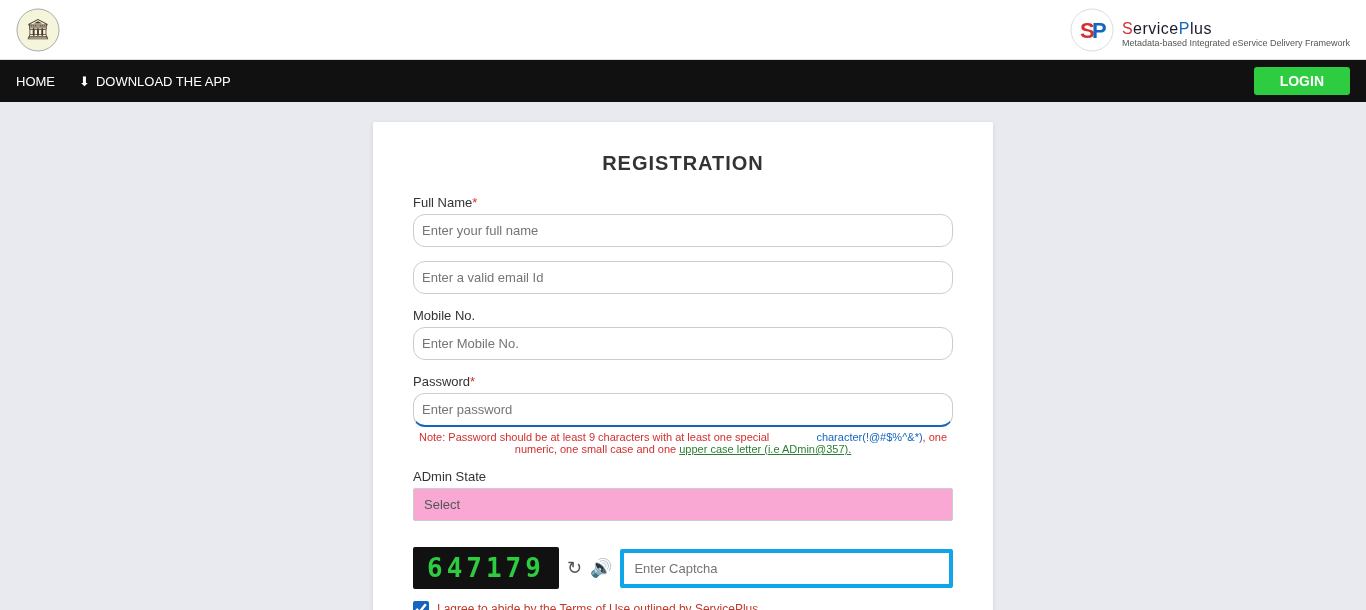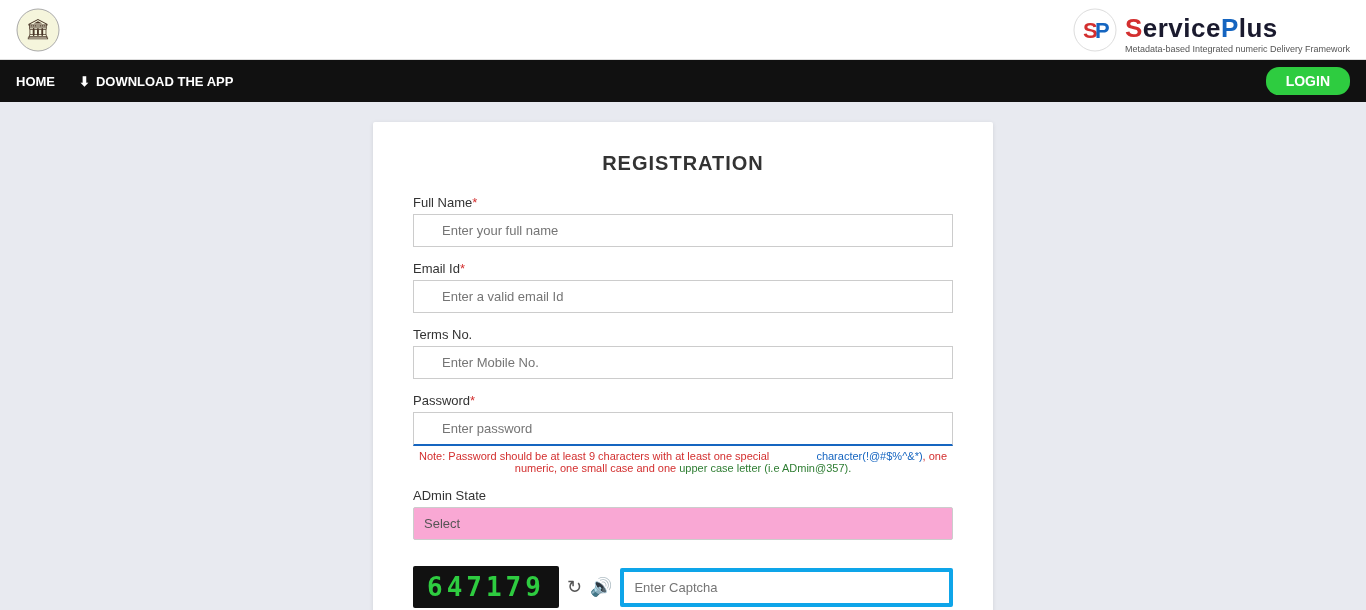--- a/index.html
+++ b/index.html
@@ -30,22 +30,22 @@
     .serviceplus-logo {
       display: flex;
       align-items: center;
       gap: 8px;
     }
     .sp-text-block {
       display: flex;
       flex-direction: column;
     }
     .sp-title {
-      font-size: 26px;
-      font-weight: bold;
+      font-size: 16px;
+      font-weight: normal;
       color: #1a1a2e;
       letter-spacing: 0.5px;
       margin-top: 8px;
     }
     .sp-title span.s-red { color: #d32f2f; }
     .sp-title span.p-blue { color: #1565c0; }
     .sp-subtitle {
       font-size: 9px;
       color: #555;
       white-space: nowrap;
@@ -61,36 +61,36 @@
       height: 42px;
     }
     .navbar-left {
       display: flex;
       align-items: center;
       gap: 24px;
     }
     .nav-item {
       color: #fff;
       font-size: 13px;
-      font-weight: bold;
+      font-weight: normal;
       cursor: pointer;
       display: flex;
       align-items: center;
       gap: 6px;
       text-decoration: none;
     }
     .login-btn {
       background: #2ecc40;
       color: #fff;
       border: none;
-      padding: 6px 20px;
+      padding: 6px 26px;
       font-size: 14px;
       font-weight: bold;
       cursor: pointer;
-      border-radius: 13px;
+      border-radius: 3px;
     }
 
     
     .main-content {
       background: #e8eaf0;
       min-height: 508px;
       display: flex;
       justify-content: center;
       align-items: flex-start;
       padding: 20px 0 20px;
@@ -118,37 +118,37 @@
       color: #333;
       margin-bottom: 4px;
       display: block;
     }
     .field-label .required {
       color: #d32f2f;
     }
     .field-input {
       width: 100%;
       border: 1px solid #ccc;
-      padding: 8px 28px;
+      padding: 8px 8px;
       font-size: 13px;
       color: #333;
       outline: none;
-      border-radius: 0;
+      border-radius: 12px;
     }
     .password-input {
       border-bottom: 2px solid #1565c0 !important;
     }
     .password-note {
       font-size: 11px;
       color: #d32f2f;
       text-align: center;
       margin-top: 4px;
     }
     .password-note span.blue { color: #1565c0; margin-left: 44px; }
-    .password-note span.green { color: #2e7d32; }
+    .password-note span.green { color: #2e7d32; text-decoration: underline; }
 
     .select-state-label {
       font-size: 13px;
       color: #333;
       margin-bottom: 4px;
       display: block;
     }
     .select-input {
       width: 100%;
       border: 1px solid #ccc;
@@ -244,21 +244,21 @@
 
       <svg class="sp-circle" viewBox="0 0 44 44" xmlns="http://www.w3.org/2000/svg">
         <circle cx="22" cy="22" r="21" fill="#fff" stroke="#ddd" stroke-width="1"></circle>
         <text x="10" y="30" font-size="22" font-weight="bold" fill="#d32f2f" font-family="Arial">S</text>
         <text x="22" y="30" font-size="22" font-weight="bold" fill="#1565c0" font-family="Arial">P</text>
       </svg>
       <div class="sp-text-block">
         <div class="sp-title">
           <span class="s-red">S</span>ervice<span class="p-blue">P</span>lus
         </div>
-        <div class="sp-subtitle">Metadata-based Integrated numeric Delivery Framework</div>
+        <div class="sp-subtitle">Metadata-based Integrated eService Delivery Framework</div>
       </div>
     </div>
   </div>
 </div>
 
 <div class="navbar">
   <div class="navbar-left">
     <a class="nav-item">
       <span>HOME</span>
     </a>
@@ -275,28 +275,25 @@
     <div class="form-title">REGISTRATION</div>
 
     <div class="field-group">
       <label class="field-label">
         <span>Full Name</span><span class="required">*</span>
       </label>
       <input class="field-input" type="text" placeholder="Enter your full name" style="">
     </div>
 
     <div class="field-group">
-      <label class="field-label">
-        <span>Email Id</span><span class="required">*</span>
-      </label>
       <input class="field-input" type="email" placeholder="Enter a valid email Id" style="">
     </div>
 
     <div class="field-group">
-      <label class="field-label">Terms No.</label>
+      <label class="field-label">Mobile No.</label>
       <input class="field-input" type="tel" placeholder="Enter Mobile No." style="">
     </div>
 
     <div class="field-group">
       <label class="field-label">
         <span>Password</span><span class="required">*</span>
       </label>
       <input class="field-input password-input" type="password" placeholder="Enter password" style="">
       <div class="password-note">
         Note: Password should be at least 9 characters with at least one special <span class="blue">character(!@#$%^&amp;*)</span>, one numeric, one small case and one <span class="green">upper case letter (i.e ADmin@357).</span>

